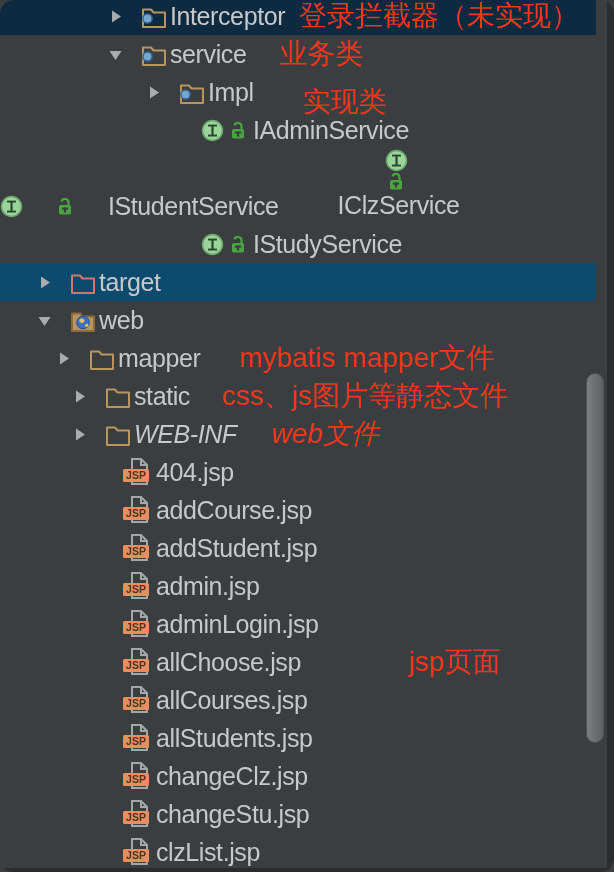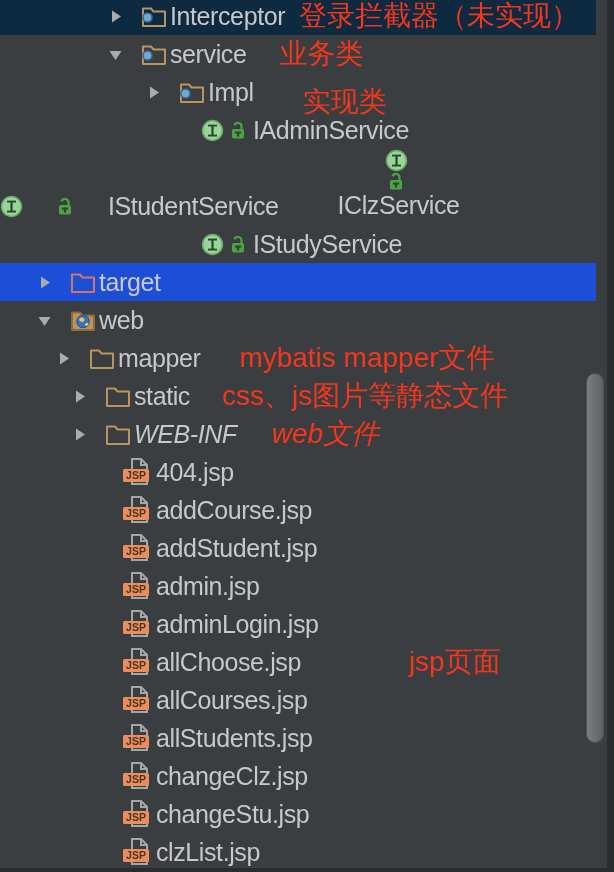--- a/index.html
+++ b/index.html
@@ -1,31 +1,31 @@
 <!DOCTYPE html>
 <html><head>
 <meta charset="utf-8">
 <style>
   html,body{margin:0;padding:0;}
   body{
     width:614px;height:872px;overflow:hidden;position:relative;
     background:#3b3e40;
     font-family:"Liberation Sans",sans-serif;
   }
-  .panel{position:absolute;inset:0;overflow:hidden;}
+  .panel{position:absolute;inset:0;overflow:hidden;border-radius:14px;}
   .tree{position:absolute;top:-3px;left:0;width:614px;}
   .row{
     height:38px;display:flex;align-items:center;
     width:596px;box-sizing:border-box;white-space:nowrap;
     position:relative;
   }
   .row.hl-selected{background:#0d2a40;}
-  .row.hl-hover{background:#1d4ed8;}
+  .row.hl-hover{background:#0c4a6e;}
   .arrow{width:15px;height:15px;flex:none;margin-right:18px;display:flex;align-items:center;justify-content:center;}
-  .icon{width:26px;height:26px;flex:none;margin-right:3px;display:flex;align-items:center;justify-content:center;}
+  .icon{width:26px;height:26px;flex:none;margin-right:3px;display:flex;align-items:flex-end;justify-content:center;}
   .icon.jsp-file{width:30px;height:30px;margin-right:4px;}
   .icon.interface{width:23px;height:23px;margin-right:5px;}
   .lock{width:17px;height:19px;flex:none;margin-right:7px;display:flex;align-items:center;justify-content:center;}
   .label{font-size:25px;letter-spacing:-0.4px;color:#c6c8c9;}
   .annotation{font-size:28px;color:#f5361d;}
   .right-strip{position:absolute;top:0;right:0;width:7px;height:872px;background:#2a2d2f;}
   .bottom-strip{position:absolute;left:0;bottom:0;width:614px;height:4px;background:#2a2d2f;}
   .scroll-thumb{
     position:absolute;left:586px;top:373px;width:18px;height:370px;
     border-radius:9px;

